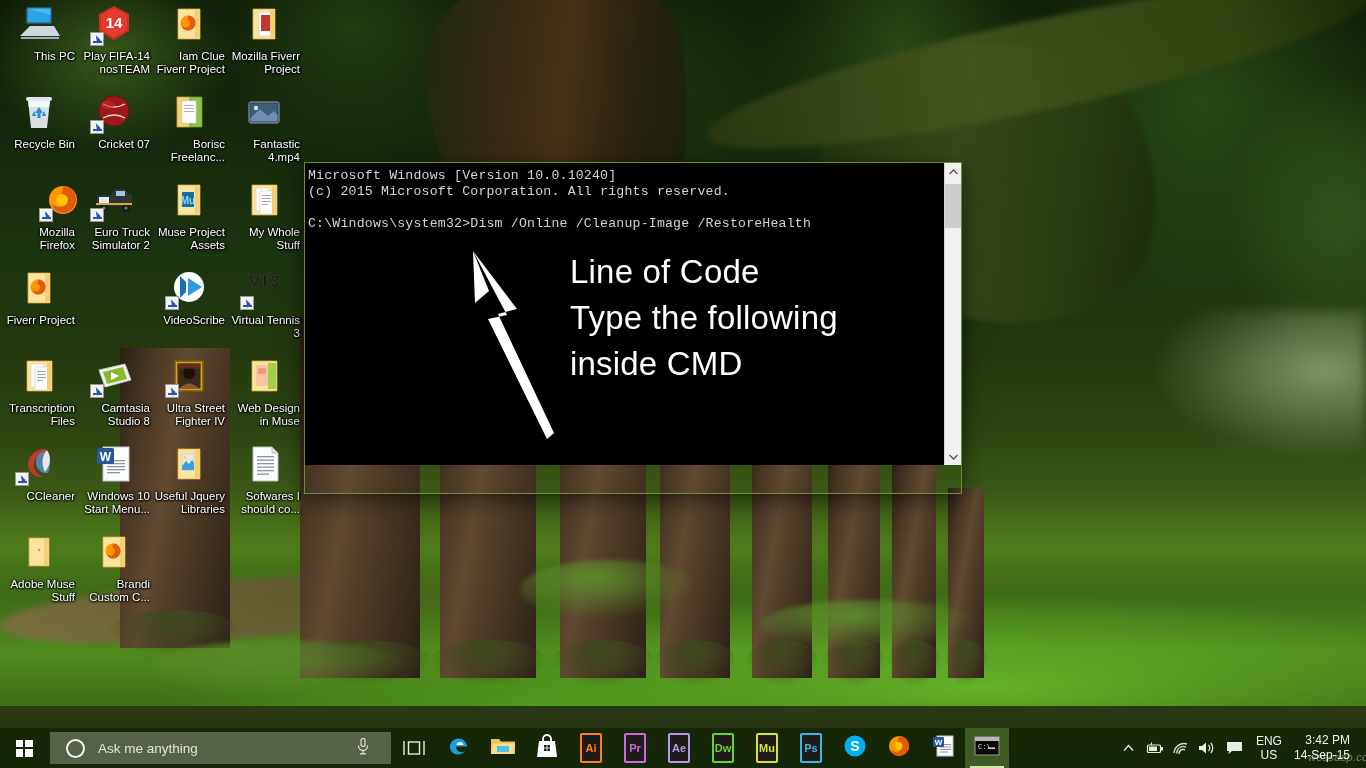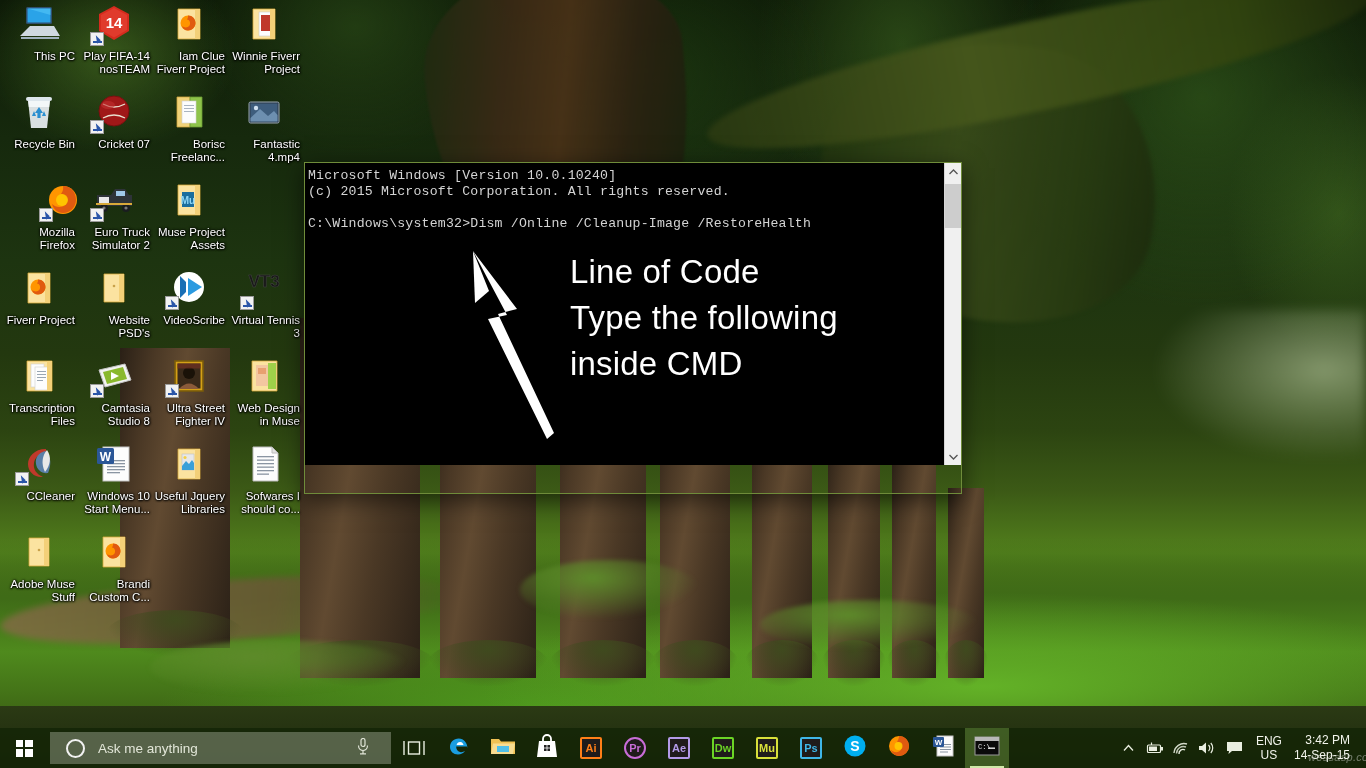--- a/index.html
+++ b/index.html
@@ -221,21 +221,21 @@
   .tapp {
     width:44px; height:40px; display:flex; align-items:center; justify-content:center;
     position:relative;
   }
   .tapp.active { background:rgba(150,200,90,.33); }
   .tapp.active::after {
     content:""; position:absolute; left:5px; right:5px; bottom:0; height:2px;
     background:#cfe8a8;
   }
   .adobe {
-    width:22px; height:22px; border:2px solid; border-radius:2px;
+    width:22px; height:30px; border:2px solid; border-radius:2px;
     display:flex; align-items:center; justify-content:center;
     font-size:11px; font-weight:bold; background:#1f1b1b;
   }
   #tray { margin-left:auto; display:flex; align-items:center; height:40px; padding-right:6px; }
   .tray-icon {
     width:26px; height:40px; display:flex; align-items:center; justify-content:center;
     color:#eaeee2;
   }
   #lang {
     color:#f2f4ec; font-size:12px; line-height:14px; text-align:center;
@@ -309,21 +309,21 @@
       </svg></div>
       <div class="label">Iam Clue Fiverr Project</div>
     </div>
     <div class="dicon" style="left: 226px; top: 4px;">
       <div class="glyph"><svg width="46" height="40" viewBox="0 0 46 40">
         <path d="M12 5 L34 5 L34 35 L12 35 Z" fill="#fbe3a0" stroke="#d8a93a" stroke-width=".8"></path>
         <rect x="18" y="8" width="14" height="24" fill="#fdfdfd" stroke="#ccc" stroke-width=".6"></rect>
         <rect x="20" y="11" width="10" height="16" fill="#c0392b"></rect>
         <path d="M29 5 L34 5 L34 35 L29 35 Z" fill="#f3d078"></path>
       </svg></div>
-      <div class="label">Winnie Fiverr Project</div>
+      <div class="label">Mozilla Fiverr Project</div>
     </div>
     <div class="dicon" style="left: 1px; top: 92px;">
       <div class="glyph"><svg width="46" height="40" viewBox="0 0 46 40">
         <path d="M12 8 L34 8 L31 36 L15 36 Z" fill="#e8eef2" opacity=".93"></path>
         <path d="M12 8 L34 8 L33.2 15 L12.8 15 Z" fill="#f5f9fb" opacity=".9"></path>
         <rect x="10" y="5" width="26" height="4" rx="2" fill="#dde6ec"></rect>
         <path d="M23 15 L27 21 L24.6 21 L24.6 26 L21.4 26 L21.4 21 L19 21 Z" fill="#2a8fd0" transform="rotate(0 23 20)"></path>
         <path d="M18 19 L20 24 L16 24 Z" fill="#2a8fd0"></path>
         <path d="M28 19 L30 24 L26 24 Z" fill="#2a8fd0"></path>
       </svg></div>
@@ -384,36 +384,43 @@
     </div>
     <div class="dicon" style="left: 151px; top: 180px;">
       <div class="glyph"><svg width="46" height="40" viewBox="0 0 46 40">
         <path d="M12 5 L34 5 L34 35 L12 35 Z" fill="#fbe3a0" stroke="#d8a93a" stroke-width=".8"></path>
         <path d="M29 5 L34 5 L34 35 L29 35 Z" fill="#f3d078"></path>
         <rect x="16" y="12" width="12" height="15" fill="#1a6e9e"></rect>
         <text x="22" y="23.5" font-family="Liberation Sans" font-size="10" font-weight="bold" fill="#8ed6f5" text-anchor="middle">Mu</text>
       </svg></div>
       <div class="label">Muse Project Assets</div>
     </div>
+    <div class="dicon" style="left: 226px; top: 180px;">
+      <div class="glyph"><svg width="46" height="40" viewBox="0 0 46 40">
+        <path d="M11 5 L36 5 L36 35 L11 35 Z" fill="#fbe3a0" stroke="#d8a93a" stroke-width=".8"></path>
+        <rect x="15" y="8" width="13" height="23" fill="#fdfdfd" stroke="#cfcfcf" stroke-width=".6"></rect>
+        <rect x="19" y="11" width="13" height="23" fill="#fdfdfd" stroke="#cfcfcf" stroke-width=".6"></rect>
+        <g fill="#9aa6b3">
+            <rect x="21" y="15" width="9" height="1"></rect>
+            <rect x="21" y="18" width="9" height="1"></rect>
+            <rect x="21" y="21" width="9" height="1"></rect>
+            <rect x="21" y="24" width="6" height="1"></rect>
+          </g>
+        <path d="M31 5 L36 5 L36 35 L31 35 Z" fill="#f3d078"></path>
+      </svg></div>
+      <div class="label">My Whole Stuff</div>
+    </div>
     <div class="dicon" style="left: 1px; top: 268px;">
       <div class="glyph"><svg width="46" height="40" viewBox="0 0 46 40">
         <path d="M12 5 L34 5 L34 35 L12 35 Z" fill="#fbe3a0" stroke="#d8a93a" stroke-width=".8"></path>
         <path d="M29 5 L34 5 L34 35 L29 35 Z" fill="#f3d078"></path>
         <circle cx="22" cy="19" r="7.5" fill="#ff9500"></circle>
         <path d="M22 11.5 C26.5 11.5 29.5 15 29.5 19 C29.5 23 26 26.5 22 26.5 C19 26.5 16.5 24.5 16 22 C18 24 22 24 23.5 21.5 C25 19 23.5 15.5 21 15.5 C22.5 13.5 22 12 22 11.5 Z" fill="#e05a10"></path>
       </svg></div>
       <div class="label">Fiverr Project</div>
-    </div>
-    <div class="dicon" style="left: 76px; top: 268px;">
-      <div class="glyph"><svg width="46" height="40" viewBox="0 0 46 40">
-        <path d="M13 6 L33 6 L33 34 L13 34 Z" fill="#fbe3a0" stroke="#d8a93a" stroke-width=".8"></path>
-        <path d="M28 6 L33 6 L33 34 L28 34 Z" fill="#f3d078"></path>
-        <circle cx="23" cy="18" r="1.3" fill="#c9a24a"></circle>
-      </svg></div>
-      <div class="label">Website PSD's</div>
     </div>
     <div class="dicon" style="left: 151px; top: 268px;">
       <div class="glyph"><svg width="46" height="40" viewBox="0 0 46 40">
         <circle cx="23" cy="19" r="15" fill="#ffffff"></circle>
         <path d="M14 8 L14 30 L20 24 L20 14 Z" fill="#1a6fb5"></path>
         <path d="M22 10 L36 19 L22 28 Z" fill="#2b9ae0"></path>
       </svg><span class="shortcut"></span></div>
       <div class="label">VideoScribe</div>
     </div>
     <div class="dicon" style="left: 226px; top: 268px;">
@@ -626,21 +633,21 @@
             </g>
           </svg></span>
       </div>
       <div class="tapp" title="Adobe Illustrator">
         <span>
           <div class="adobe" style="border-color:#ff7f18;color:#ff7f18;">Ai</div>
         </span>
       </div>
       <div class="tapp" title="Adobe Premiere Pro">
         <span>
-          <div class="adobe" style="border-color:#c86dd7;color:#c86dd7;border-radius:11px;">Pr</div>
+          <div class="adobe" style="border-color:#c86dd7;color:#c86dd7;">Pr</div>
         </span>
       </div>
       <div class="tapp" title="Adobe After Effects">
         <span>
           <div class="adobe" style="border-color:#b39ae8;color:#b39ae8;">Ae</div>
         </span>
       </div>
       <div class="tapp" title="Adobe Dreamweaver">
         <span>
           <div class="adobe" style="border-color:#6bd425;color:#6bd425;">Dw</div>

